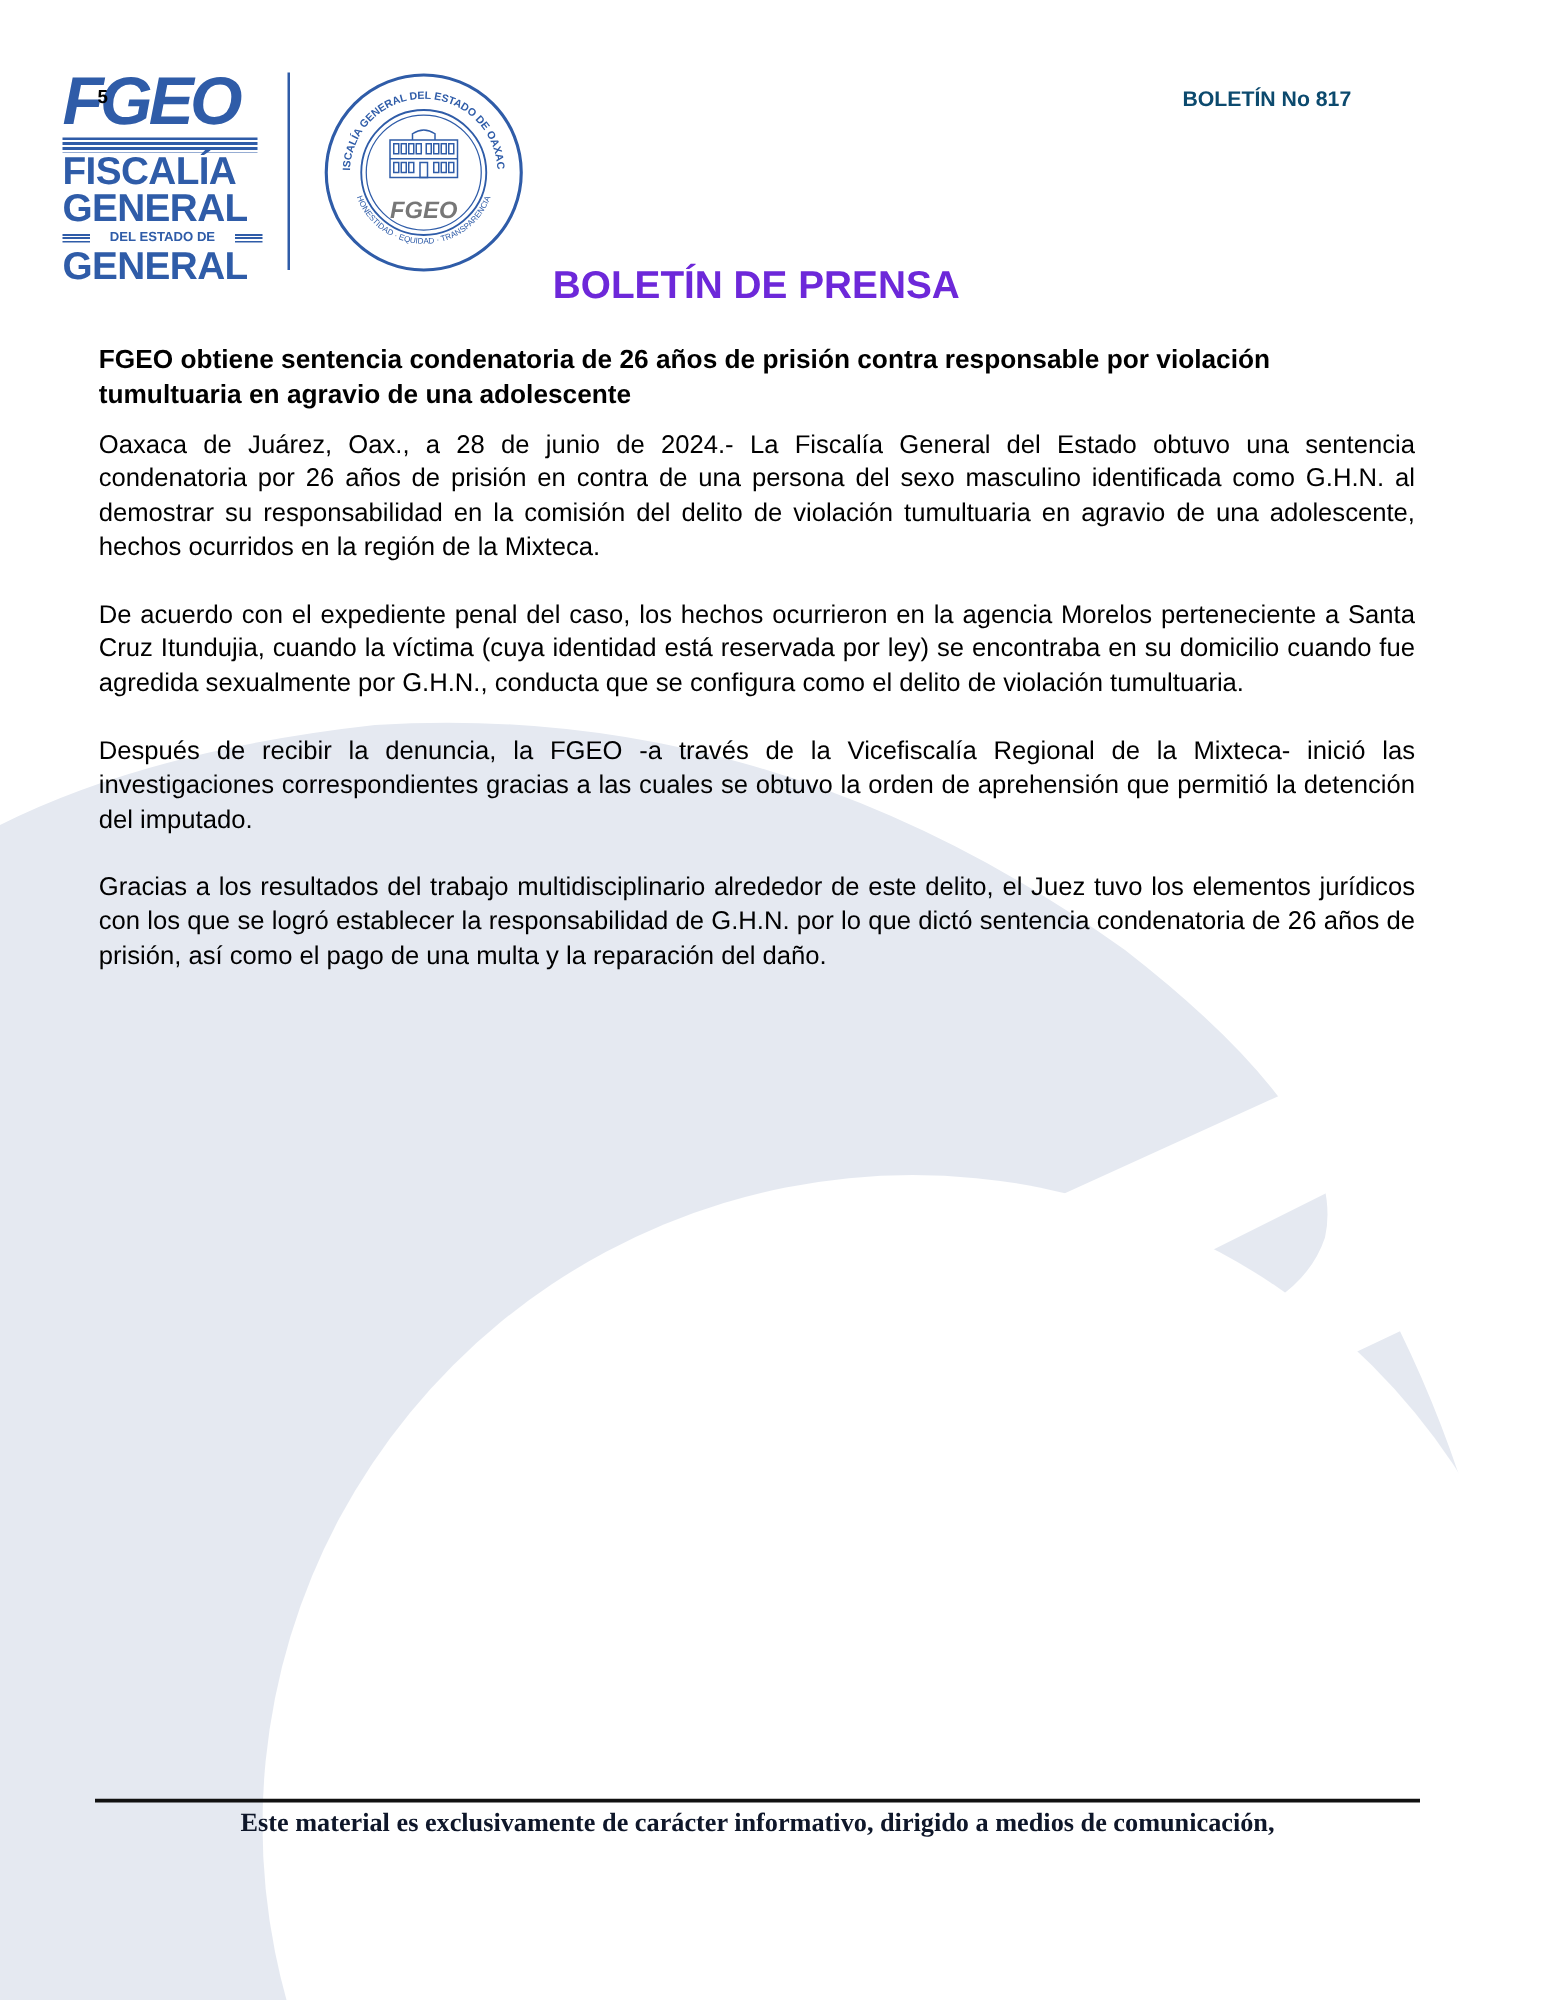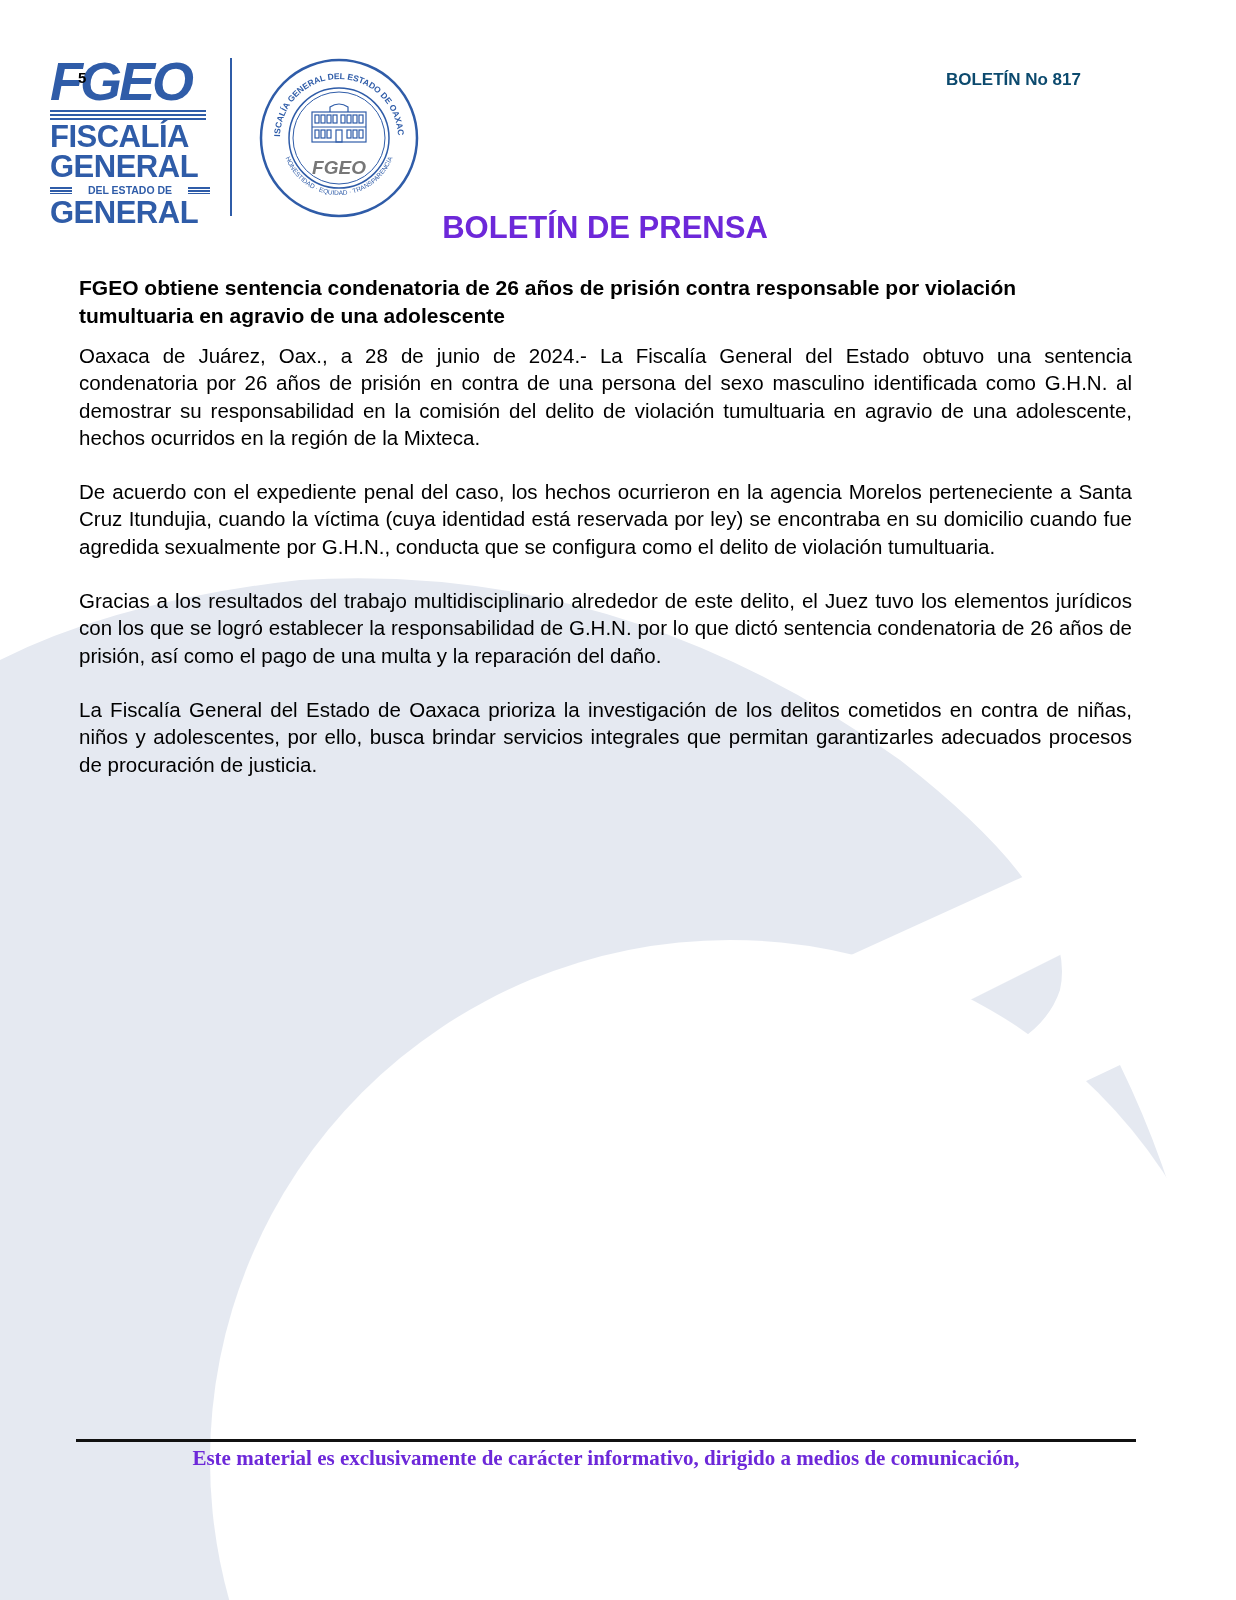--- a/index.html
+++ b/index.html
@@ -19,21 +19,21 @@
   .seal { position: absolute; left: 258px; top: 57px; width: 162px; height: 162px; }
 
   .bulletin-no { position: absolute; right: 155px; top: 70px; font-weight: bold; font-size: 17px; color: #0c4a6e; }
   .doc-type { position: absolute; left: 0; width: 1210px; top: 210px; text-align: center; font-weight: bold; font-size: 31px; color: #6d28d9; }
 
   .content { position: absolute; left: 79px; top: 274px; width: 1053px; }
   .headline { font-weight: bold; font-size: 21px; line-height: 28px; margin: 0 0 11px 0; }
   .para { font-size: 20.5px; line-height: 27.3px; text-align: justify; margin: 12px 0 27px 0; }
 
   .footer-rule { position: absolute; left: 76px; top: 1439px; width: 1060px; height: 3px; background: #111; }
-  .disclaimer { position: absolute; left: 76px; top: 1444px; width: 1060px; text-align: center; font-family: "Liberation Serif", serif; font-weight: bold; font-size: 21px; line-height: 28px; color: #6d28d9; }
+  .disclaimer { position: absolute; left: 76px; top: 1444px; width: 1060px; text-align: center; font-family: "Liberation Serif", serif; font-weight: bold; font-size: 21px; line-height: 28px; color: #0f172a; }
 </style>
 </head>
 <body>
 
 <svg class="watermark" viewBox="0 0 1236 1600" xmlns="http://www.w3.org/2000/svg">
   <defs>
     <mask id="ringmask">
       <rect x="0" y="0" width="1236" height="1600" fill="#fff"></rect>
       <circle cx="730" cy="1460" r="520" fill="#000"></circle>
       <polygon points="1236,760 1236,880 1090,940 650,1160 620,1060 1060,860" fill="#000"></polygon>
@@ -102,21 +102,21 @@
     <text x="81" y="117" text-anchor="middle" font-family="Liberation Sans, sans-serif" font-size="19" font-weight="bold" font-style="italic" fill="#777">FGEO</text>
   </svg>
 
   <div class="bulletin-no">BOLETÍN No 817</div>
   <div class="doc-type">BOLETÍN DE PRENSA</div>
 
   <div class="content">
     <p class="headline">FGEO obtiene sentencia condenatoria de 26 años de prisión contra responsable por violación tumultuaria en agravio de una adolescente</p>
     <p class="para">Oaxaca de Juárez, Oax., a 28 de junio de 2024.- La Fiscalía General del Estado obtuvo una sentencia condenatoria por 26 años de prisión en contra de una persona del sexo masculino identificada como G.H.N. al demostrar su responsabilidad en la comisión del delito de violación tumultuaria en agravio de una adolescente, hechos ocurridos en la región de la Mixteca.</p>
     <p class="para">De acuerdo con el expediente penal del caso, los hechos ocurrieron en la agencia Morelos perteneciente a Santa Cruz Itundujia, cuando la víctima (cuya identidad está reservada por ley) se encontraba en su domicilio cuando fue agredida sexualmente por G.H.N., conducta que se configura como el delito de violación tumultuaria.</p>
+    <p class="para">Después de recibir la denuncia, la FGEO -a través de la Vicefiscalía Regional de la Mixteca- inició las investigaciones correspondientes gracias a las cuales se obtuvo la orden de aprehensión que permitió la detención del imputado.</p>
     <p class="para">Gracias a los resultados del trabajo multidisciplinario alrededor de este delito, el Juez tuvo los elementos jurídicos con los que se logró establecer la responsabilidad de G.H.N. por lo que dictó sentencia condenatoria de 26 años de prisión, así como el pago de una multa y la reparación del daño.</p>
-    <p class="para">La Fiscalía General del Estado de Oaxaca prioriza la investigación de los delitos cometidos en contra de niñas, niños y adolescentes, por ello, busca brindar servicios integrales que permitan garantizarles adecuados procesos de procuración de justicia.</p>
   </div>
 
   <div class="footer-rule"></div>
   <div class="disclaimer">
     <div>Este material es exclusivamente de carácter informativo, dirigido a medios de comunicación,</div>
   </div>
 </div>
 
 </body></html>

